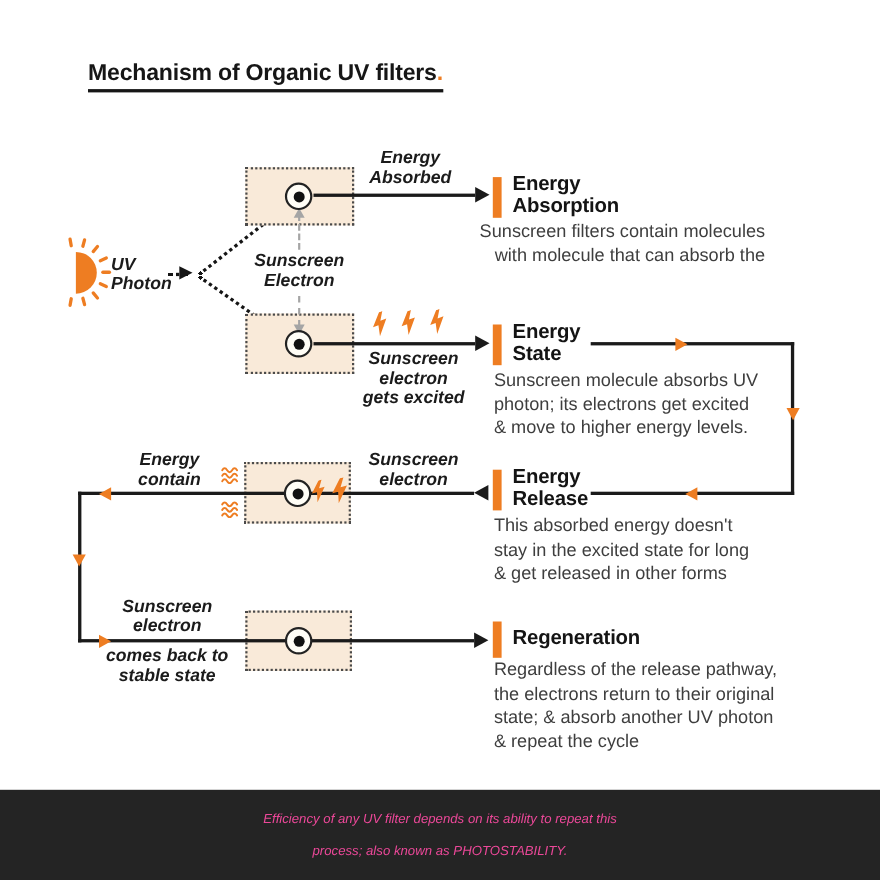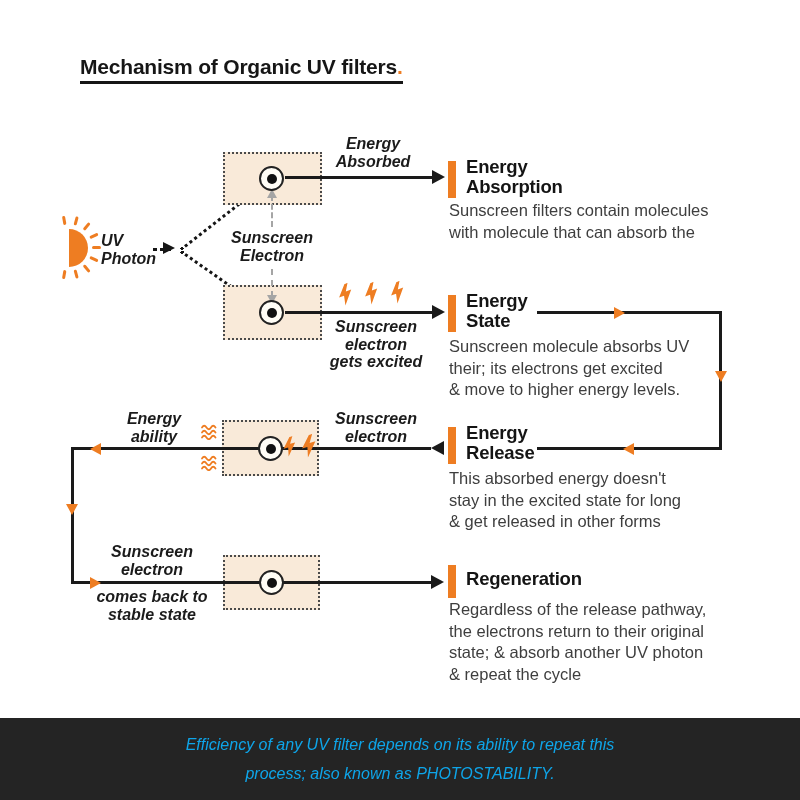--- a/index.html
+++ b/index.html
@@ -58,21 +58,21 @@
             border-radius:0 19px 19px 0;}
   .ray{position:absolute;left:69px;top:246px;width:9px;height:3px;border-radius:2px;background:var(--orange,#ee7d22);
        transform-origin:0 50%;}
 
   .bolt{position:absolute;color:var(--orange,#ee7d22);}
   .heatwave{position:absolute;color:var(--orange,#ee7d22);}
 
   
   .banner{position:absolute;left:0;top:718px;width:800px;height:82px;background:var(--banner-bg,#242424);
           display:flex;flex-direction:column;justify-content:center;align-items:center;
-          font-style:italic;font-weight:500;font-size:16px;line-height:29px;color:#0ea5e9;text-align:center;}
+          font-style:italic;font-weight:500;font-size:12px;line-height:29px;color:#ec4899;text-align:center;}
   .banner span{display:block;}
 </style>
 </head>
 <body>
 
 <div class="canvas">
 
   <div class="title"><span>Mechanism of Organic UV filters</span><span class="dot">.</span></div>
 
   <div>
@@ -163,21 +163,21 @@
       <path d="M1,13.5 q2.2,-3.5 4.5,0 t4.5,0 t4.5,0"></path>
     </svg>
   <svg class="bolt" style="left:283px;top:437px;transform:rotate(-15deg);" width="14" height="20" viewBox="0 0 12 18">
       <polygon points="8,0 0,9 4.3,9 2.6,17 11.5,6.3 6.8,6.3 10.6,0" fill="currentColor"></polygon>
     </svg>
   <svg class="bolt" style="left:301px;top:435px;transform:rotate(-15deg);" width="17" height="23" viewBox="0 0 12 18">
       <polygon points="8,0 0,9 4.3,9 2.6,17 11.5,6.3 6.8,6.3 10.6,0" fill="currentColor"></polygon>
     </svg>
   <div class="flabel" style="left:112px;top:410px;width:84px;">
     <span>Energy</span>
-    <span>ability</span>
+    <span>contain</span>
   </div>
   <div class="flabel" style="left:326px;top:410px;width:100px;">
     <span>Sunscreen</span>
     <span>electron</span>
   </div>
 
   <div class="line-h" style="left:71px;top:581px;width:360px;"></div>
   <div class="arr o-r" style="left:90px;top:577px;"></div>
   <div class="arr k-r" style="left:431px;top:575px;"></div>
   <div class="flabel" style="left:97px;top:543px;width:110px;">
@@ -200,33 +200,33 @@
     </div>
   <div class="electron" style="left:259px;top:570px;">
       <div class="core"></div>
     </div>
 
   <div class="sec-bar" style="left:448px;top:161px;height:37px;"></div>
   <div class="sec-head" style="left:466px;top:157px;">
     <span>Energy</span>
     <span>Absorption</span>
   </div>
-  <div class="sec-body" style="left:449px;top:200px;">
+  <div class="sec-body" style="left:436px;top:200px;text-align:right;">
     <span>Sunscreen filters contain molecules</span>
     <span>with molecule that can absorb the</span>
   </div>
 
   <div class="sec-bar" style="left:448px;top:295px;height:37px;"></div>
   <div class="sec-head" style="left:466px;top:291px;">
     <span>Energy</span>
     <span>State</span>
   </div>
   <div class="sec-body" style="left:449px;top:336px;">
     <span>Sunscreen molecule absorbs UV</span>
-    <span>their; its electrons get excited</span>
+    <span>photon; its electrons get excited</span>
     <span>&amp; move to higher energy levels.</span>
   </div>
 
   <div class="sec-bar" style="left:448px;top:427px;height:37px;"></div>
   <div class="sec-head" style="left:466px;top:423px;">
     <span>Energy</span>
     <span>Release</span>
   </div>
   <div class="sec-body" style="left:449px;top:468px;">
     <span>This absorbed energy doesn't</span>

